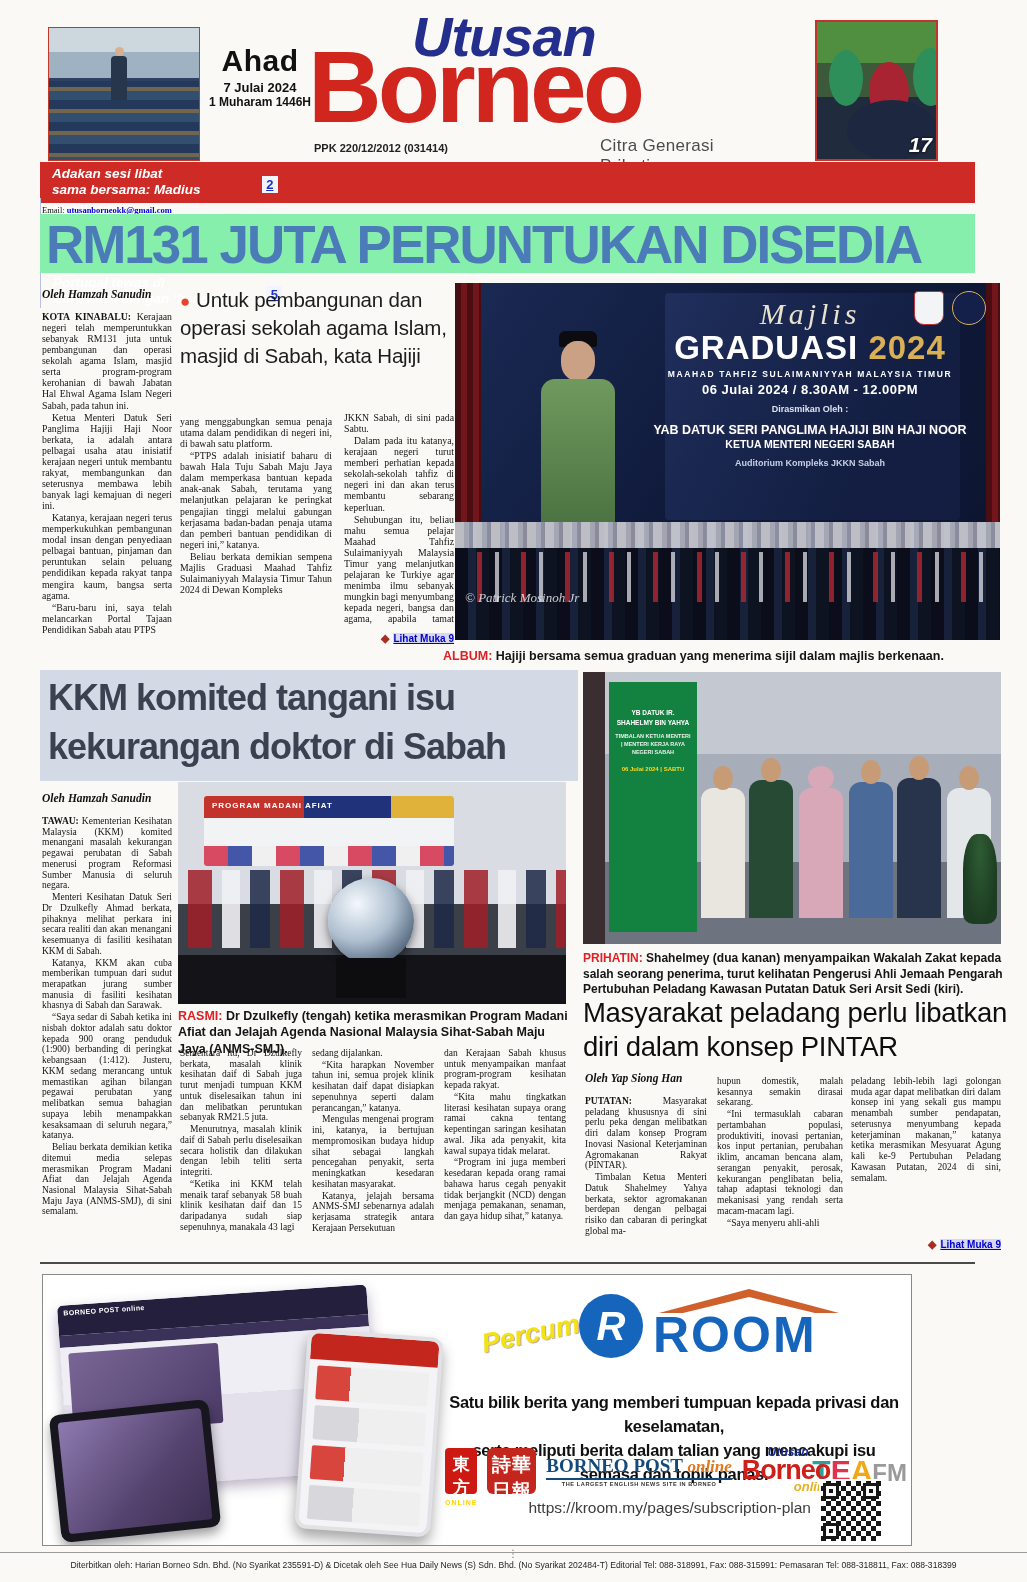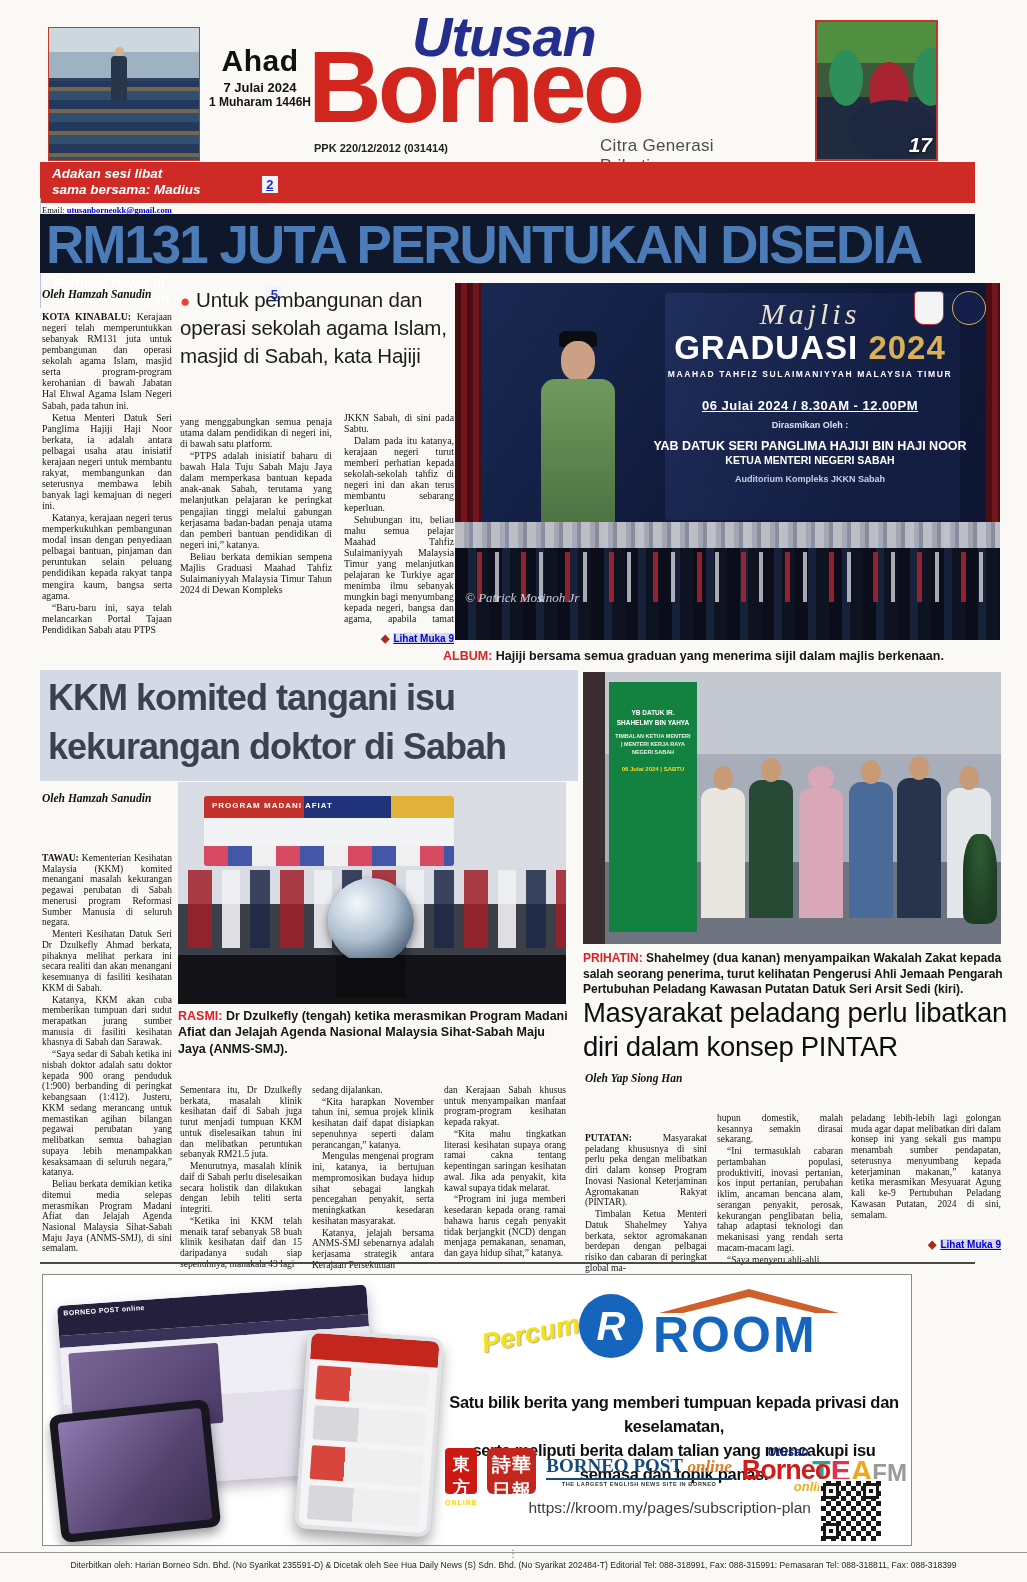--- a/index.html
+++ b/index.html
@@ -31,29 +31,29 @@
   
   .teaser-bar { position:absolute; left:40px; top:162px; width:935px; height:41px; background:#ce2b26; display:flex;flex-direction:column; }
   .teaser { position:relative; padding:4px 8px 0 12px; color:#fff; font-weight:700; font-style:italic; font-size:13.5px; line-height:1.2; }
   .teaser + .teaser { border-left:1px solid #9db; border-left-color:#b9c2e0; }
   .t1 { width:26.5%; } .t2 { width:22.5%; } .t3 { width:24%; } .t4 { width:27%; }
   .pgnum { position:absolute; right:10px; bottom:5px; width:16px; height:17px; background:#f2f4ff; color:#1b32cc; font-size:13px; font-weight:800; font-style:normal; text-align:center; text-decoration:underline; line-height:17px; }
 
   
   .email-line { position:absolute; left:42px; top:205px; font-size:8.5px; color:#111; font-family:"Liberation Serif", serif; }
   .email-line a { color:#0000dd; font-weight:700; }
-  .band1 { position:absolute; left:40px; top:214px; width:935px; height:59px; background:#0f172a; display:flex; align-items:center; }
+  .band1 { position:absolute; left:40px; top:214px; width:935px; height:59px; background:#86efac; display:flex; align-items:center; }
   .band1 h1 { font-size:54px; font-weight:800; color:#4b7cb8; letter-spacing:-2px; transform:scaleX(.98); transform-origin:left; padding-left:6px; white-space:nowrap; }
 
   
   .byline { position:absolute; font-family:"Liberation Serif", serif; font-style:italic; font-weight:700; font-size:11.5px; color:#111; }
   .body-col { position:absolute; font-family:"Liberation Serif", serif; font-size:9.8px; line-height:1.13; color:#141414; text-align:justify; overflow:hidden; }
   .body-col p { margin:0 0 1px; text-indent:10px; }
   .body-col p:first-child { text-indent:0; }
-  .small-col { font-size:9.5px;margin-top:37px; }
+  .small-col { font-size:9.5px; }
   .jump { position:absolute; font-size:10px; font-weight:700; text-align:right; }
   .jump .dia { color:#a92c22; margin-right:4px; font-size:11px; }
   .jump a { color:#0000cc; background:#0000cc22; }
 
   .pullquote { position:absolute; left:180px; top:286px; width:274px; font-size:20.5px; line-height:1.36; color:#1c1c1c; letter-spacing:-.2px; }
   .pullquote .bullet { color:#e8432c; font-size:17px; margin-right:6px; }
 
   .caption { position:absolute; font-size:12.5px; font-weight:700; line-height:1.3; color:#151515; }
   .caption .lead { color:#e01f24; }
 
@@ -64,21 +64,21 @@
   .grad-screen { position:absolute; left:210px; top:10px; right:40px; bottom:120px; background:linear-gradient(115deg,#27386b, #16224a 70%); opacity:.6; border-radius:4px; }
   .grad-man { position:absolute; left:68px; top:40px; width:110px; height:200px; }
   .grad-man .torso { position:absolute; left:18px; top:56px; width:74px; height:144px; background:linear-gradient(180deg,#6f9a5e,#4c7342); border-radius:14px 14px 0 0; }
   .grad-man .head { position:absolute; left:38px; top:18px; width:34px; height:40px; background:#caa184; border-radius:46%; }
   .grad-man .songkok { position:absolute; left:36px; top:8px; width:38px; height:16px; background:#0c0c10; border-radius:6px 6px 2px 2px; }
   .grad-txt { position:absolute; left:185px; right:20px; top:14px; text-align:center; color:#fff; }
   .g-script { font-family:"Liberation Serif", serif; font-style:italic; font-size:30px; color:#e9e2cf; letter-spacing:4px; }
   .g-title { font-size:33px; font-weight:800; letter-spacing:1px; margin-top:-2px; }
   .g-title .year { color:#d9b054; }
   .g-sub { font-size:8.5px; letter-spacing:1.6px; font-weight:700; margin-top:2px; }
-  .g-date { font-size:13px; font-weight:800; margin-top:19px; letter-spacing:.5px;text-decoration:underline; }
+  .g-date { font-size:13px; font-weight:800; margin-top:3px; letter-spacing:.5px; }
   .g-off { font-size:9px; font-weight:700; color:#dfe4f2; margin-top:7px; }
   .g-name { font-size:12.5px; font-weight:800; margin-top:9px; text-shadow:0 0 4px #335; }
   .g-post { font-size:10.5px; font-weight:800; margin-top:1px; }
   .g-venue { font-size:9px; font-weight:700; color:#c7cfe4; margin-top:8px; }
   .g-logos { position:absolute; right:14px; top:8px; display:flex; gap:8px; }
   .g-logo1 { width:30px; height:34px; background:#f3f4f6; border-radius:4px 4px 10px 10px; border:1px solid #b33; }
   .g-logo2 { width:34px; height:34px; background:#14204a; border:1px solid #d9b054; border-radius:50%; }
   .grad-crowd { position:absolute; left:0; right:0; bottom:0; height:118px;
     background:repeating-linear-gradient(90deg,#0b0e1a 0 13px,#18213a 13px 21px,#0e1322 21px 34px); }
   .grad-crowd::before { content:""; position:absolute; left:0; right:0; top:0; height:26px;

